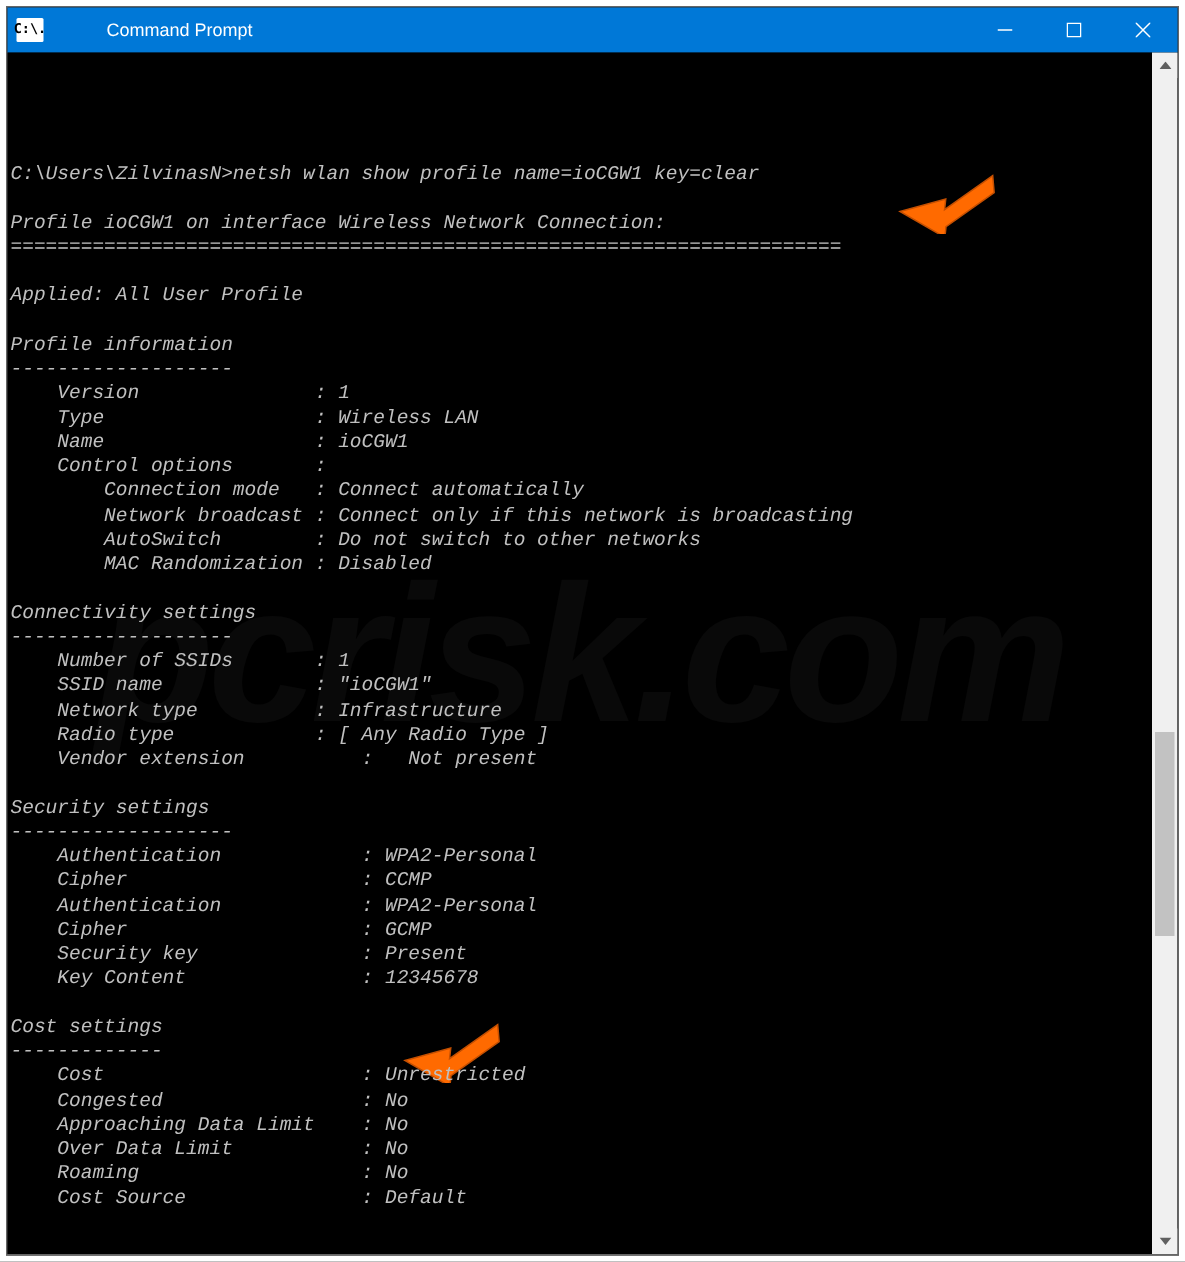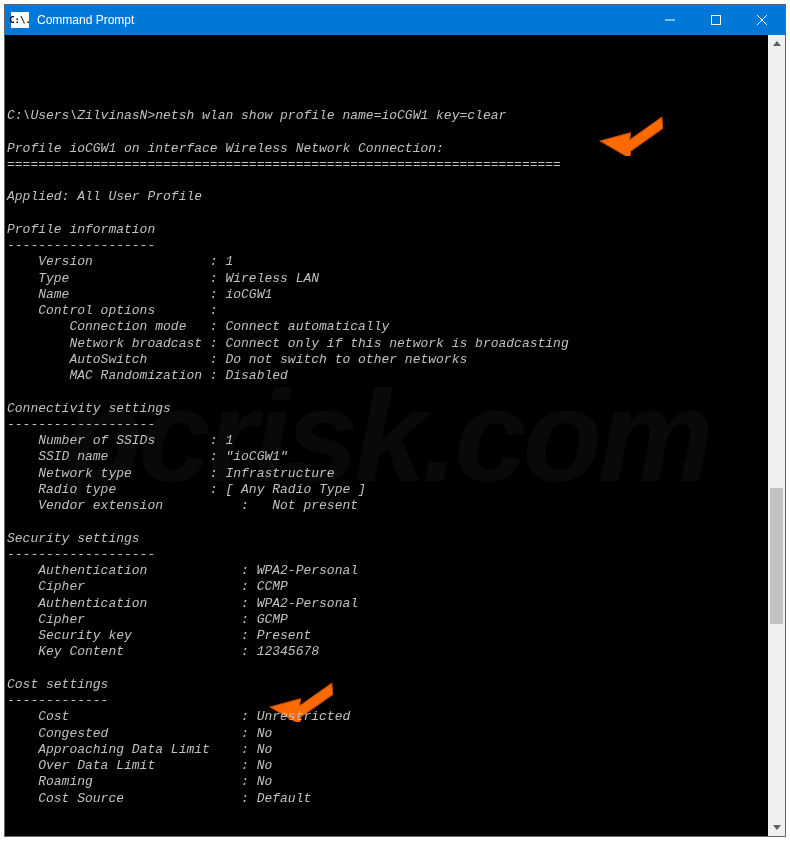--- a/index.html
+++ b/index.html
@@ -41,20 +41,21 @@
     margin: 0 6px;
     display: flex; align-items: center; justify-content: center;
     font-family: Consolas, monospace;
     font-size: 9px;
     font-weight: bold;
     border-radius: 1px;
   }
   .titlebar .title {
     flex: 1;
     padding-left: 2px;
+    margin-left: 34px;
   }
   .win-controls { display: flex; height: 100%; }
   .win-btn {
     width: 46px; height: 100%;
     display: flex; align-items: center; justify-content: center;
     color: #fff;
     cursor: pointer;
   }
   .win-btn svg { stroke: #fff; stroke-width: 1; fill: none; }
   .content-wrap {

